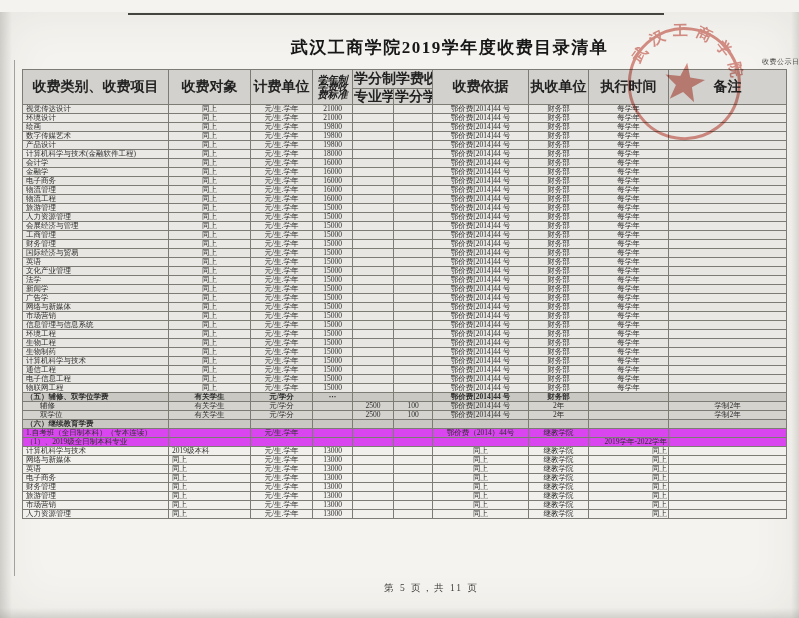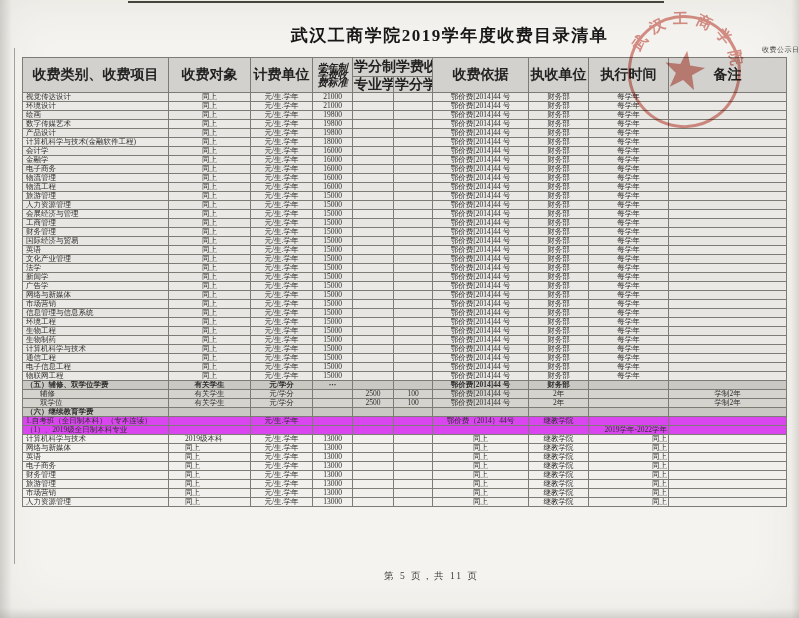--- a/index.html
+++ b/index.html
@@ -2,21 +2,21 @@
 <html><head>
 <meta charset="utf-8">
 <style>
   html,body{margin:0;padding:0;}
   body{
     width:799px;height:618px;position:relative;overflow:hidden;
     background:#f4f3ef;
     font-family:"Liberation Serif","DejaVu Serif",serif;
     color:#2e2e2e;
   }
-  .sheet{position:absolute;inset:0;box-shadow:inset 0 0 50px rgba(60,58,50,.08);}
+  .sheet{position:absolute;inset:0;box-shadow:inset 0 0 50px rgba(60,58,50,.08);margin-top:12px;}
   .edge-left{position:absolute;left:0;top:0;width:12px;height:100%;
     background:linear-gradient(90deg,rgba(150,148,142,.35),rgba(244,243,239,0));}
   .edge-bottom{position:absolute;left:0;bottom:0;width:100%;height:10px;
     background:linear-gradient(0deg,rgba(150,148,142,.30),rgba(244,243,239,0));}
   .edge-right{position:absolute;right:0;top:0;width:8px;height:100%;
     background:linear-gradient(270deg,rgba(150,148,142,.25),rgba(244,243,239,0));}
   .scan-top-line{position:absolute;top:1px;left:128px;width:536px;height:2px;background:#454540;}
   .scan-left-line{position:absolute;left:14px;top:48px;width:1px;height:516px;background:#a3a19c;}
 
   .doc-title{
@@ -42,21 +42,21 @@
   tbody tr{height:9px;}
   tbody td:first-child{text-align:left;padding-left:3px;}
   .row-normal td{background:#e7e6e2;}
   tbody tr.row-normal:nth-child(even) td{background:#eae9e5;}
   .row-section td{background:#c9c8c3;font-weight:bold;}
   .row-sub td{background:#d4d3ce;}
   .row-sub td:first-child{padding-left:17px;}
   .row-plain td{background:#d946ef;}
   .row-cont td{background:#f1f0ec;}
   .row-cont td:nth-child(9),.row-plain td:nth-child(9){text-align:right;padding-left:2px;}
-  .row-cont td:nth-child(2){text-align:left;padding-left:16px;}
+  .row-cont td:nth-child(2){text-align:left;padding-left:3px;}
 
   .page-footer{
     position:absolute;top:570px;left:0;right:0;text-align:center;
     transform:translateX(32px);
     font-size:9.5px;letter-spacing:2px;color:#3b3b38;
   }
 
   .stamp{
     position:absolute;left:622px;top:8px;width:130px;height:132px;
     opacity:.55;mix-blend-mode:multiply;transform:rotate(8deg);

